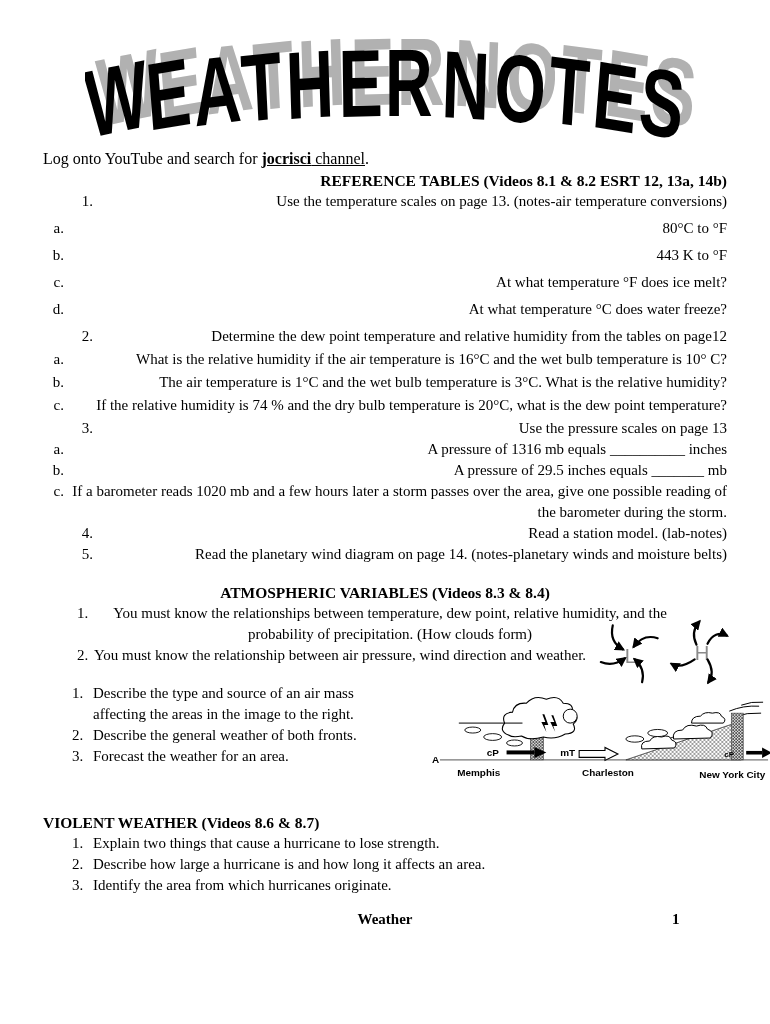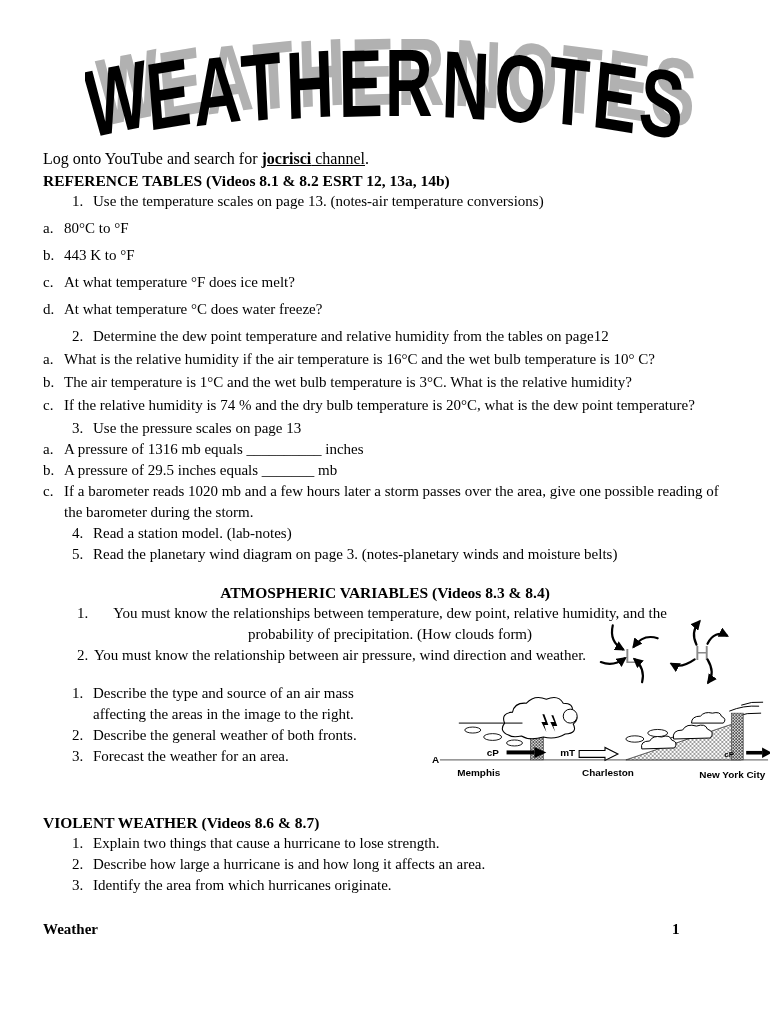--- a/index.html
+++ b/index.html
@@ -29,21 +29,21 @@
 
   .sec1 .sub { margin:6px 0; }
 
   .atm { position:relative;text-align:center; }
   .pressure-icons { position:absolute; top:34px; right:-8px; display:flex; gap:4px; }
 
   .wm-flex { display:flex; }
   .wm-list { width:352px; flex:0 0 352px; }
   .wm-diagram { flex:1; padding-top:10px;margin-left:36px; }
 
-  .footer { position:relative; margin-top:23px; text-align:left; font-weight:bold; }
+  .footer { position:relative; margin-top:13px; text-align:center; font-weight:bold; }
   .footer .page-num { position:absolute; left:629px; top:0; font-weight:bold; }
 
   svg text { font-family:"Liberation Sans", sans-serif; }
   .diag-label { font-family:"Liberation Sans", sans-serif; font-weight:bold; }
 </style>
 </head>
 <body>
 
 <div class="page">
 
@@ -52,21 +52,21 @@
     <g transform="scale(1,1.45)" font-size="66" font-weight="bold" font-family="Liberation Sans, sans-serif">
       <text fill="#b1b1b1" transform="translate(12,-8)"><tspan x="4" y="69" rotate="-8">W</tspan><tspan x="64" y="64" rotate="-6.5">E</tspan><tspan x="110" y="61" rotate="-5">A</tspan><tspan x="158" y="58" rotate="-4">T</tspan><tspan x="202" y="56" rotate="-2.5">H</tspan><tspan x="254" y="54.5" rotate="-1">E</tspan><tspan x="300" y="54" rotate="0">R</tspan><tspan x="347" y="54" rotate="1"> </tspan><tspan x="356" y="54.5" rotate="2.5">N</tspan><tspan x="408" y="56" rotate="4">O</tspan><tspan x="462" y="58" rotate="5">T</tspan><tspan x="506" y="61" rotate="6.5">E</tspan><tspan x="552" y="64.5" rotate="8">S</tspan></text>
       <text fill="#000000"><tspan x="4" y="69" rotate="-8">W</tspan><tspan x="64" y="64" rotate="-6.5">E</tspan><tspan x="110" y="61" rotate="-5">A</tspan><tspan x="158" y="58" rotate="-4">T</tspan><tspan x="202" y="56" rotate="-2.5">H</tspan><tspan x="254" y="54.5" rotate="-1">E</tspan><tspan x="300" y="54" rotate="0">R</tspan><tspan x="347" y="54" rotate="1"> </tspan><tspan x="356" y="54.5" rotate="2.5">N</tspan><tspan x="408" y="56" rotate="4">O</tspan><tspan x="462" y="58" rotate="5">T</tspan><tspan x="506" y="61" rotate="6.5">E</tspan><tspan x="552" y="64.5" rotate="8">S</tspan></text>
     </g>
   </svg>
 
   <div class="intro">
     <span>Log onto YouTube and search for </span><span class="ch-bold">jocrisci</span><span class="ch-under"> channel</span><span>.</span>
   </div>
 
-  <div class="sec sec1" style="margin-top:0;">
+  <div class="sec sec1" style="margin-top:0;text-align:right;">
     <div class="sec-heading">REFERENCE TABLES (Videos 8.1 &amp; 8.2 ESRT 12, 13a, 14b)</div>
 
     <div class="item">
       <span class="item-num">1.</span>
       <span class="item-text">Use the temperature scales on page 13. (notes-air temperature conversions)</span>
     </div>
     <div class="sub">
       <span class="sub-letter">a.</span>
       <span class="sub-text">80°C to °F</span>
     </div>
@@ -116,21 +116,21 @@
       <span class="sub-letter">c.</span>
       <span class="sub-text">If a barometer reads 1020 mb and a few hours later a storm passes over the area, give one possible reading of the barometer during the storm.</span>
     </div>
 
     <div class="item">
       <span class="item-num">4.</span>
       <span class="item-text">Read a station model. (lab-notes)</span>
     </div>
     <div class="item">
       <span class="item-num">5.</span>
-      <span class="item-text">Read the planetary wind diagram on page 3. (notes-planetary winds and moisture belts)</span>
+      <span class="item-text">Read the planetary wind diagram on page 14. (notes-planetary winds and moisture belts)</span>
     </div>
   </div>
 
   <div class="sec atm">
     <div class="sec-heading">ATMOSPHERIC VARIABLES (Videos 8.3 &amp; 8.4)</div>
     <div class="item" style="margin-right:40px;">
       <span class="item-num">1.</span>
       <span class="item-text">You must know the relationships between temperature, dew point, relative humidity, and the probability of precipitation. (How clouds form)</span>
     </div>
     <div class="item" style="margin-right:140px;">

